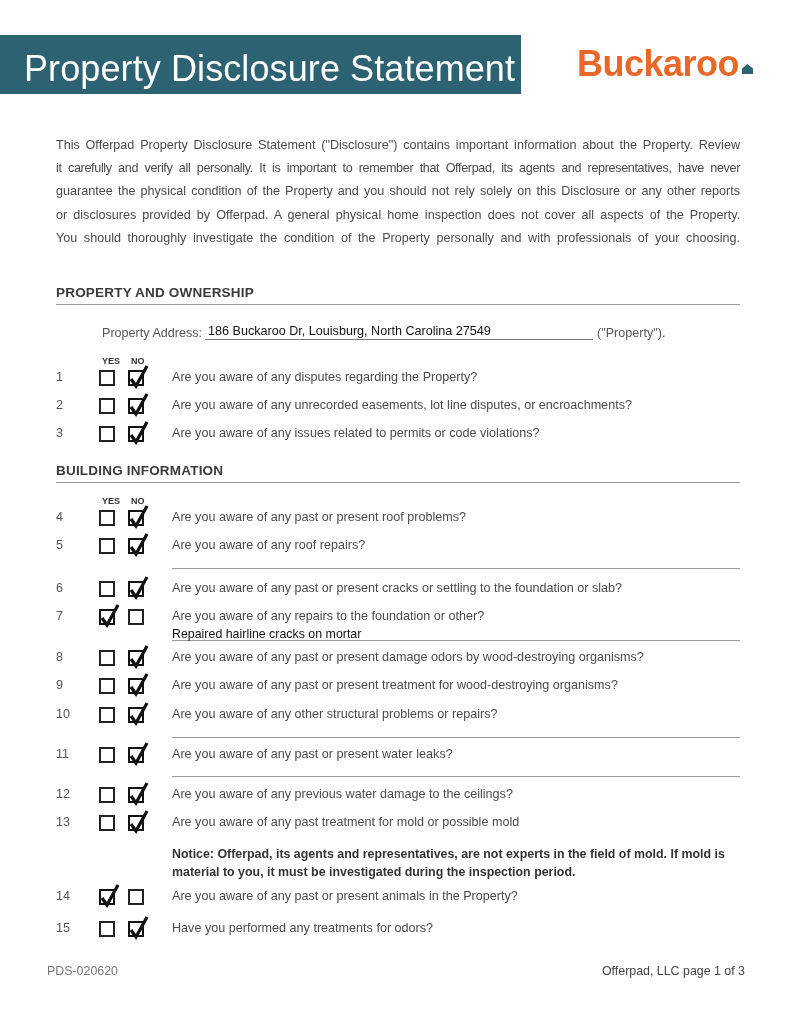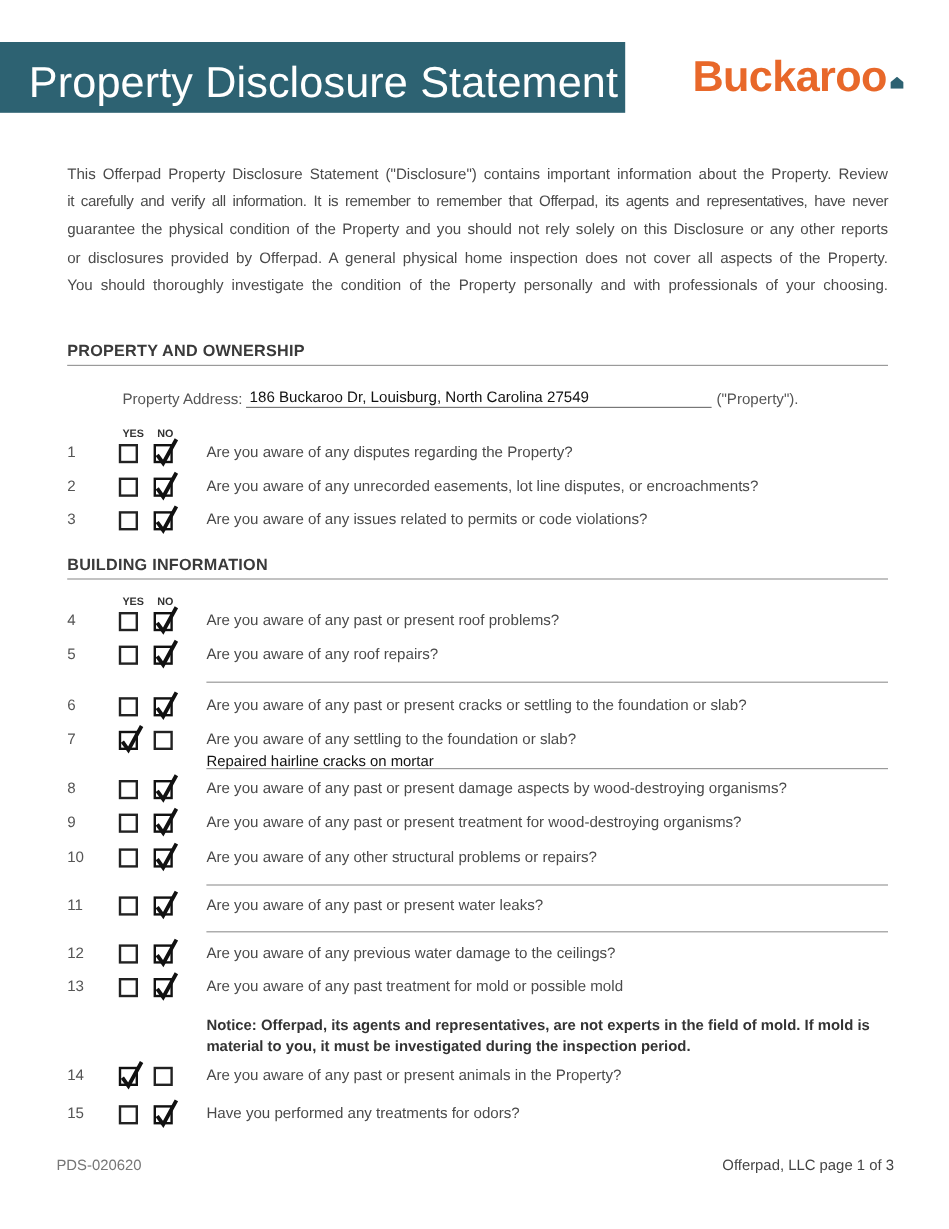--- a/index.html
+++ b/index.html
@@ -42,21 +42,21 @@
 <div class="abs title-text">Property Disclosure Statement</div>
 <div class="abs logo">
   <span class="logo-word">Buckaroo</span>
   <svg class="logo-house" viewBox="0 0 11 10">
     <path d="M0 4.5 L5.5 0 L11 4.5 L11 10 L0 10 Z" fill="#2d6272"></path>
   </svg>
 </div>
 
 <div class="abs intro">
   <p>This Offerpad Property Disclosure Statement ("Disclosure") contains important information about the Property. Review</p>
-  <p style="letter-spacing:-0.35px;">it carefully and verify all information. It is remember to remember that Offerpad, its agents and representatives, have never</p>
+  <p style="letter-spacing:-0.35px;">it carefully and verify all personally. It is important to remember that Offerpad, its agents and representatives, have never</p>
   <p>guarantee the physical condition of the Property and you should not rely solely on this Disclosure or any other reports</p>
   <p>or disclosures provided by Offerpad. A general physical home inspection does not cover all aspects of the Property.</p>
   <p>You should thoroughly investigate the condition of the Property personally and with professionals of your choosing.</p>
 </div>
 
 <div class="abs section-head" style="top:285px;">PROPERTY AND OWNERSHIP</div>
 
 <div class="abs addr-label">Property Address:</div>
 <div class="abs addr-line"></div>
 <div class="abs addr-value">186 Buckaroo Dr, Louisburg, North Carolina 27549</div>
@@ -123,29 +123,29 @@
       </svg>
     </div>
     <div class="abs qtext" style="top: 581px;">Are you aware of any past or present cracks or settling to the foundation or slab?</div>
     <div class="abs qnum" style="top: 609px;">7</div>
     <div class="abs cb checked" style="left: 99px; top: 609px;">
       <svg viewBox="0 0 20 22">
         <path d="M2 13 L7 20 L18 0" fill="none" stroke="#111" stroke-width="3.2" stroke-linejoin="miter"></path>
       </svg>
     </div>
     <div class="abs cb" style="left: 128px; top: 609px;"></div>
-    <div class="abs qtext" style="top: 609px;">Are you aware of any settling to the foundation or slab?</div>
+    <div class="abs qtext" style="top: 609px;">Are you aware of any repairs to the foundation or other?</div>
     <div class="abs qnum" style="top: 650px;">8</div>
     <div class="abs cb" style="left: 99px; top: 650px;"></div>
     <div class="abs cb checked" style="left: 128px; top: 650px;">
       <svg viewBox="0 0 20 22">
         <path d="M2 13 L7 20 L18 0" fill="none" stroke="#111" stroke-width="3.2" stroke-linejoin="miter"></path>
       </svg>
     </div>
-    <div class="abs qtext" style="top: 650px;">Are you aware of any past or present damage aspects by wood-destroying organisms?</div>
+    <div class="abs qtext" style="top: 650px;">Are you aware of any past or present damage odors by wood-destroying organisms?</div>
     <div class="abs qnum" style="top: 678px;">9</div>
     <div class="abs cb" style="left: 99px; top: 678px;"></div>
     <div class="abs cb checked" style="left: 128px; top: 678px;">
       <svg viewBox="0 0 20 22">
         <path d="M2 13 L7 20 L18 0" fill="none" stroke="#111" stroke-width="3.2" stroke-linejoin="miter"></path>
       </svg>
     </div>
     <div class="abs qtext" style="top: 678px;">Are you aware of any past or present treatment for wood-destroying organisms?</div>
     <div class="abs qnum" style="top: 707px;">10</div>
     <div class="abs cb" style="left: 99px; top: 707px;"></div>

